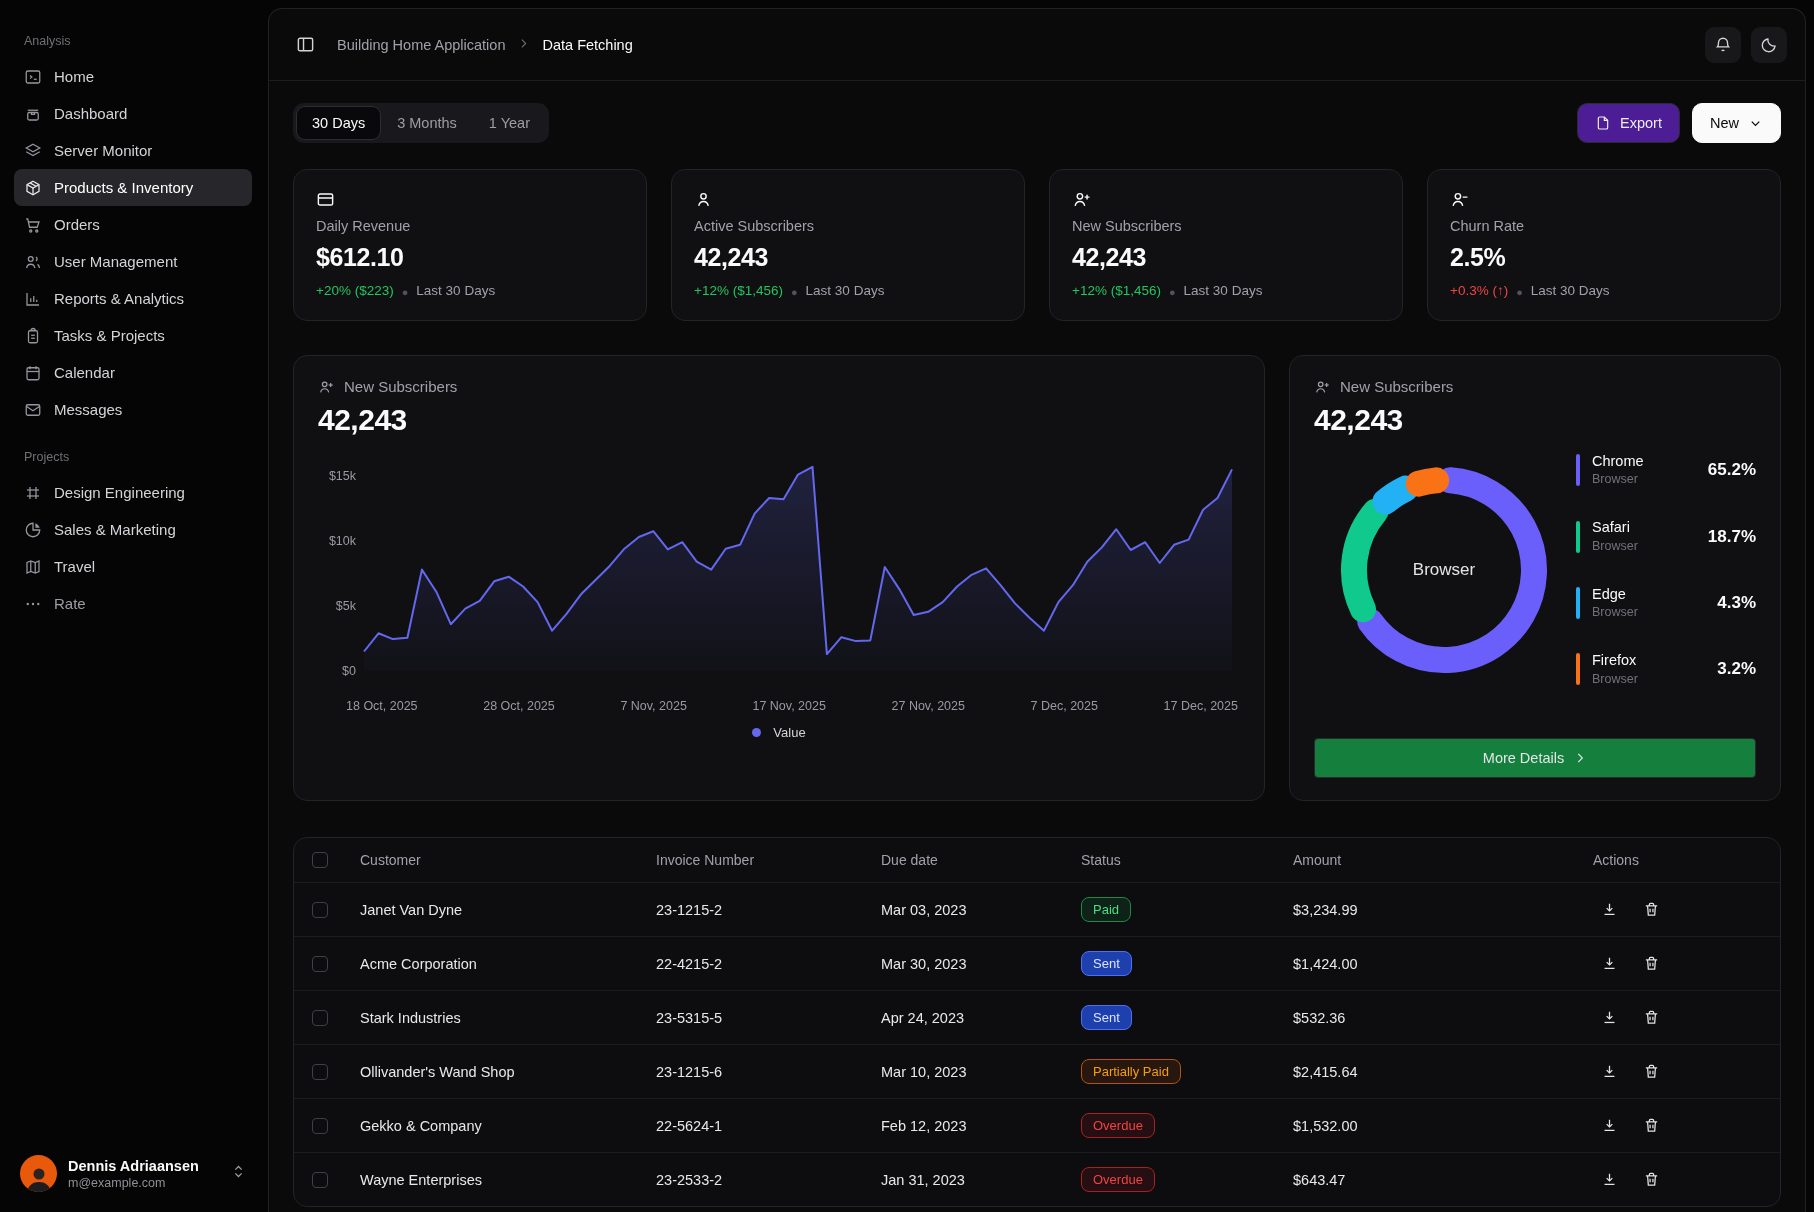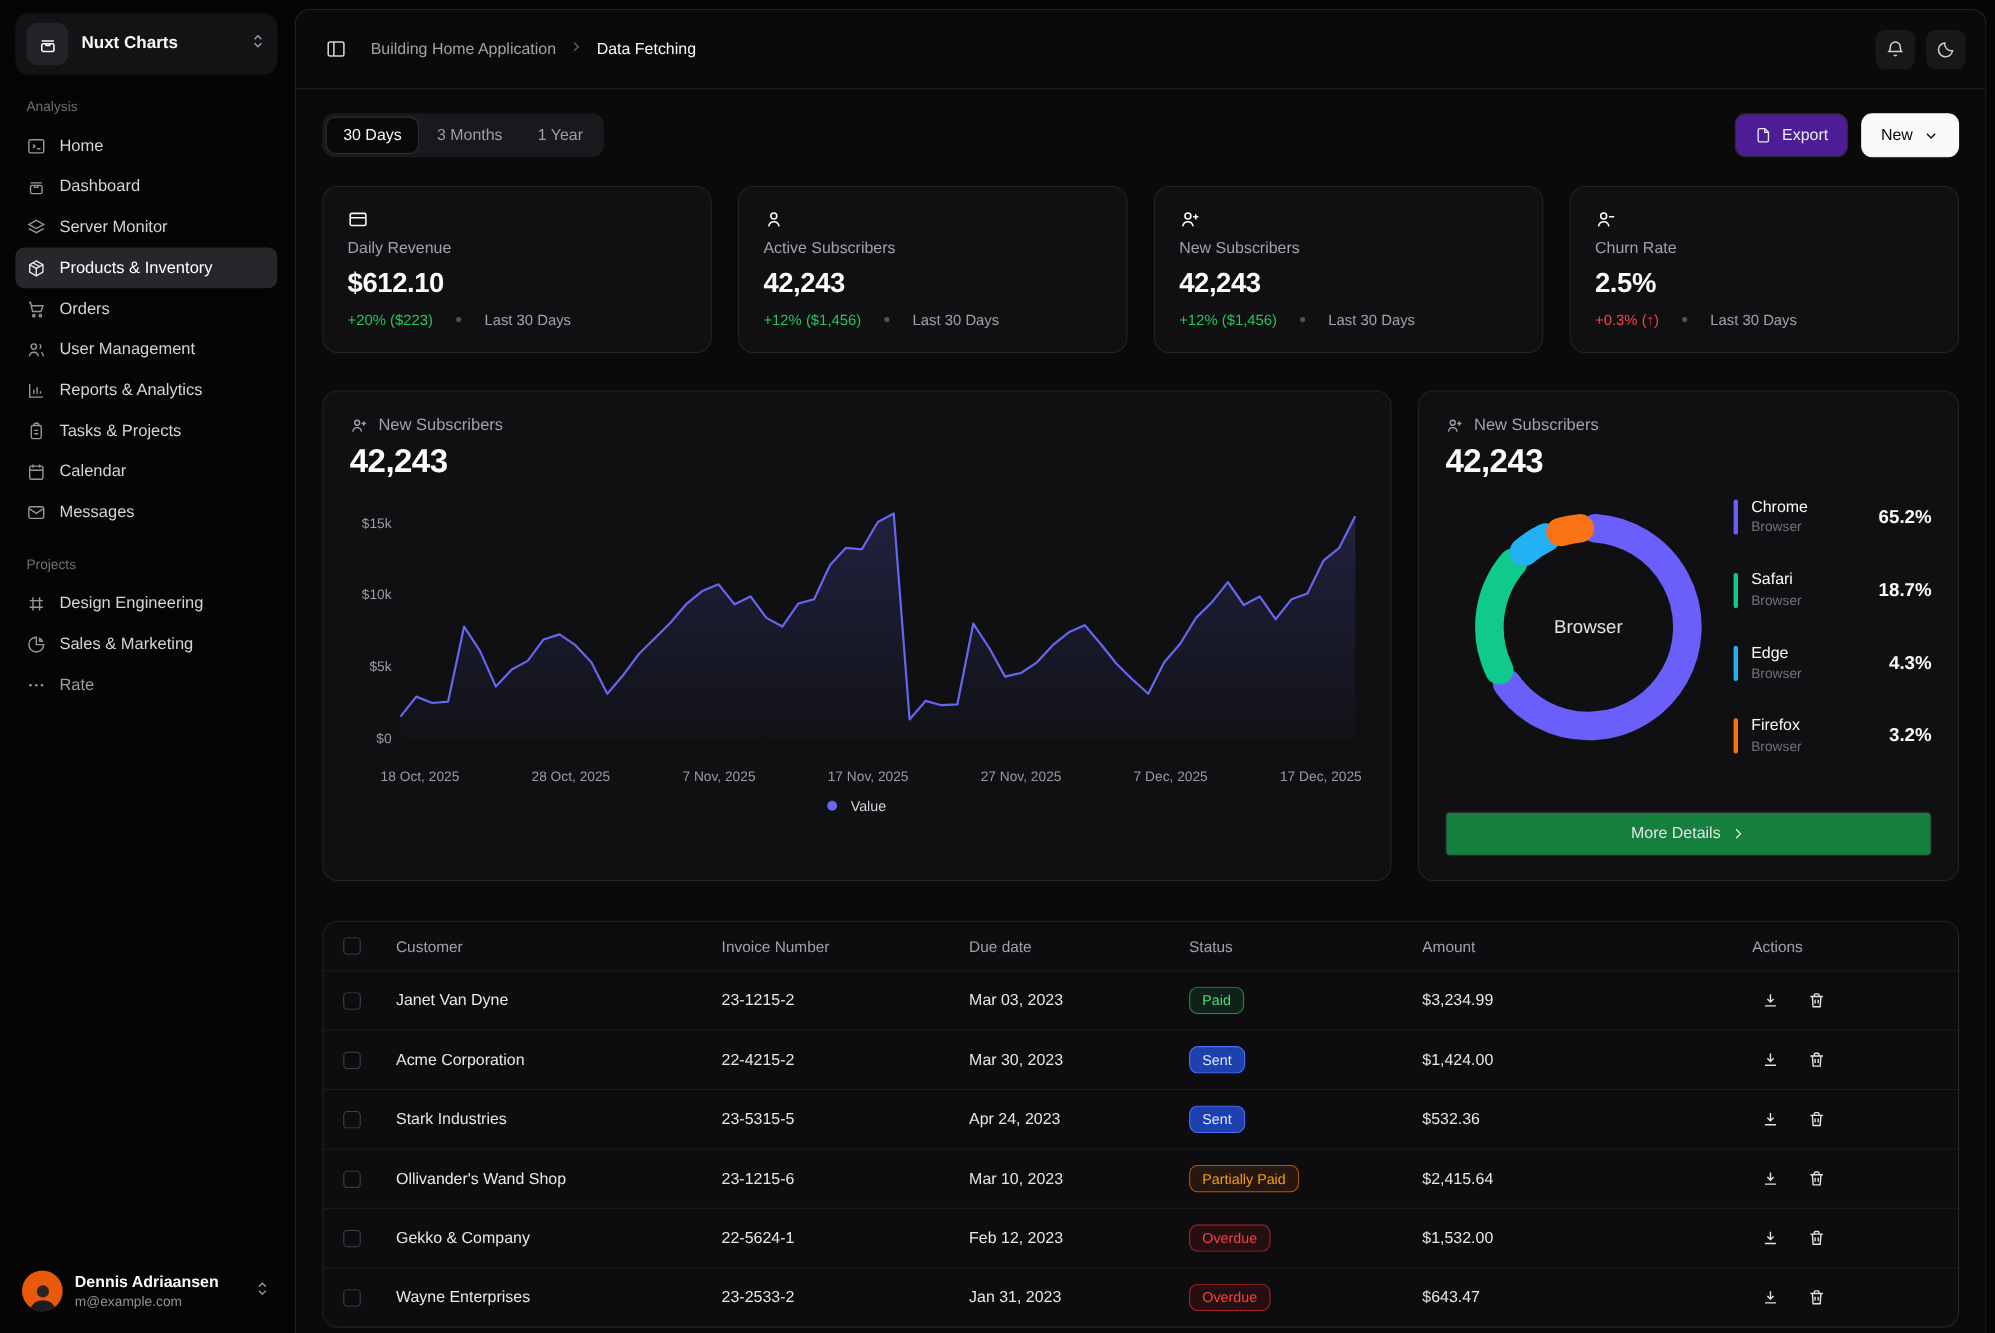--- a/index.html
+++ b/index.html
@@ -51,21 +51,21 @@
   .btn { display:flex; align-items:center; gap:9px; height:40px; padding:0 17px; border-radius:10px; font-size:14.5px; cursor:pointer; font-family:inherit; }
   .btn-dark { background:#4c1d95; border:1px solid #2b2b31; color:#ededf0; }
   .btn-light { background:#fafafa; border:1px solid #fafafa; color:#0a0a0a; font-weight:500; }
 
   
   .stats { display:grid; grid-template-columns:repeat(4,1fr); gap:24px; margin-top:26px; }
   .stat-card { background:#101013; border:1px solid #232328; border-radius:14px; padding:20px 22px; height:152px; }
   .stat-icon { color:#fafafa; height:20px; }
   .stat-label { color:#a1a1aa; font-size:14.5px; margin-top:8px; }
   .stat-value { color:#fafafa; font-size:25px; font-weight:700; letter-spacing:-0.4px; margin-top:9px; }
-  .stat-delta { font-size:13.5px; margin-top:11px; display:flex; align-items:center; gap:20px; }
+  .stat-delta { font-size:13.5px; margin-top:11px; display:flex; align-items:flex-end; gap:8px; }
   .delta-green { color:#22c55e; }
   .delta-red { color:#ef4444; }
   .bullet { color:#52525b; font-size:11px; }
   .period { color:#a1a1aa; }
 
   
   .charts { display:grid; grid-template-columns:1fr 492px; gap:24px; margin-top:34px; }
   .chart-card { background:#101013; border:1px solid #232328; border-radius:14px; padding:22px 24px; height:446px; display:flex; flex-direction:column; }
   .card-title { display:flex; align-items:center; gap:10px; color:#a1a1aa; font-size:15px; }
   .card-value { color:#fafafa; font-size:30px; font-weight:700; letter-spacing:-0.5px; margin-top:8px; }
@@ -102,36 +102,20 @@
   .actions-cell { display:flex; gap:10px; padding-left:28px; }
   .ghost-btn { width:32px; height:32px; border:none; background:transparent; color:#e4e4e7; border-radius:8px;
     display:flex; align-items:center; justify-content:center; cursor:pointer; }
 
   svg { flex-shrink:0; }
 </style>
 </head>
 <body>
 
 <aside class="sidebar">
-  <div class="brand">
-    <span class="brand-tile">
-      <svg width="19" height="19" viewBox="0 0 24 24" fill="none" stroke="currentColor" stroke-width="1.8">
-          <path d="M5 8h14"></path>
-          <rect x="5" y="11" width="14" height="9" rx="2"></rect>
-          <path d="M10 11v2h4v-2"></path>
-        </svg>
-    </span>
-    <span class="brand-name">Nuxt Charts</span>
-    <span class="updown">
-      <svg width="15" height="15" viewBox="0 0 24 24" fill="none" stroke="currentColor" stroke-width="2">
-          <path d="m7 15 5 5 5-5"></path>
-          <path d="m7 9 5-5 5 5"></path>
-        </svg>
-    </span>
-  </div>
 
   <div class="section-label">Analysis</div>
 
   <div class="nav-item">
     <svg width="18" height="18" viewBox="0 0 24 24" fill="none" stroke="currentColor" stroke-width="1.7">
         <rect x="3" y="4" width="18" height="16" rx="2"></rect>
         <path d="m8 10 2.5 2L8 14"></path>
         <path d="M13 15h4"></path>
       </svg>
     <span>Home</span>
@@ -223,20 +207,28 @@
         <path d="M16 4v16"></path>
       </svg>
     <span>Design Engineering</span>
   </div>
   <div class="nav-item">
     <svg width="18" height="18" viewBox="0 0 24 24" fill="none" stroke="currentColor" stroke-width="1.7">
         <path d="M21 12A9 9 0 1 1 12 3v9h9Z"></path>
         <path d="M16 4.5A9 9 0 0 1 19.5 8H16V4.5Z"></path>
       </svg>
     <span>Sales &amp; Marketing</span>
+  </div>
+  <div class="nav-item">
+    <svg width="18" height="18" viewBox="0 0 24 24" fill="none" stroke="currentColor" stroke-width="1.7">
+        <path d="m9 4-5 2v14l5-2 6 2 5-2V4l-5 2-6-2Z"></path>
+        <path d="M9 4v14"></path>
+        <path d="M15 6v14"></path>
+      </svg>
+    <span>Travel</span>
   </div>
   <div class="nav-item dim">
     <svg width="18" height="18" viewBox="0 0 24 24" fill="currentColor" stroke="none">
         <circle cx="5" cy="12" r="1.6"></circle>
         <circle cx="12" cy="12" r="1.6"></circle>
         <circle cx="19" cy="12" r="1.6"></circle>
       </svg>
     <span>Rate</span>
   </div>
 

